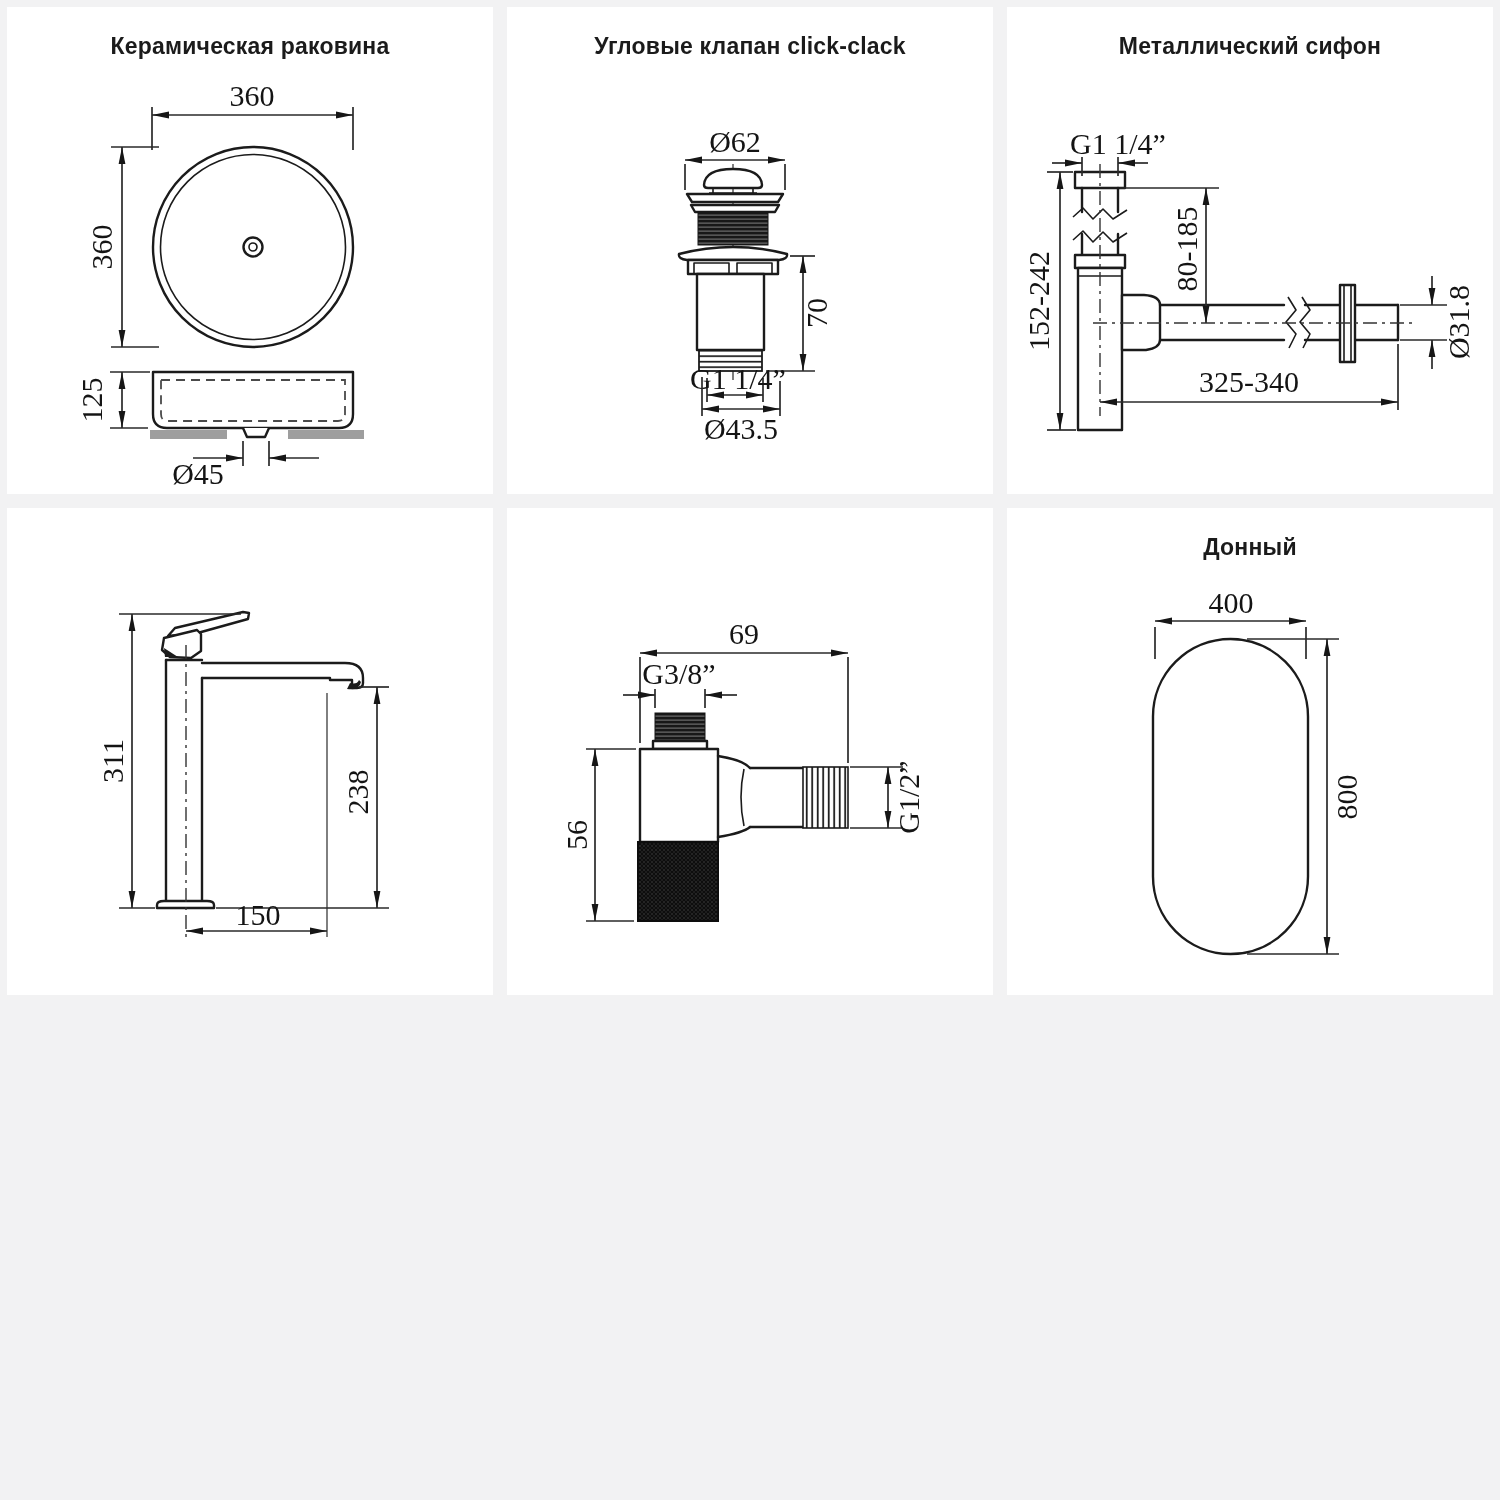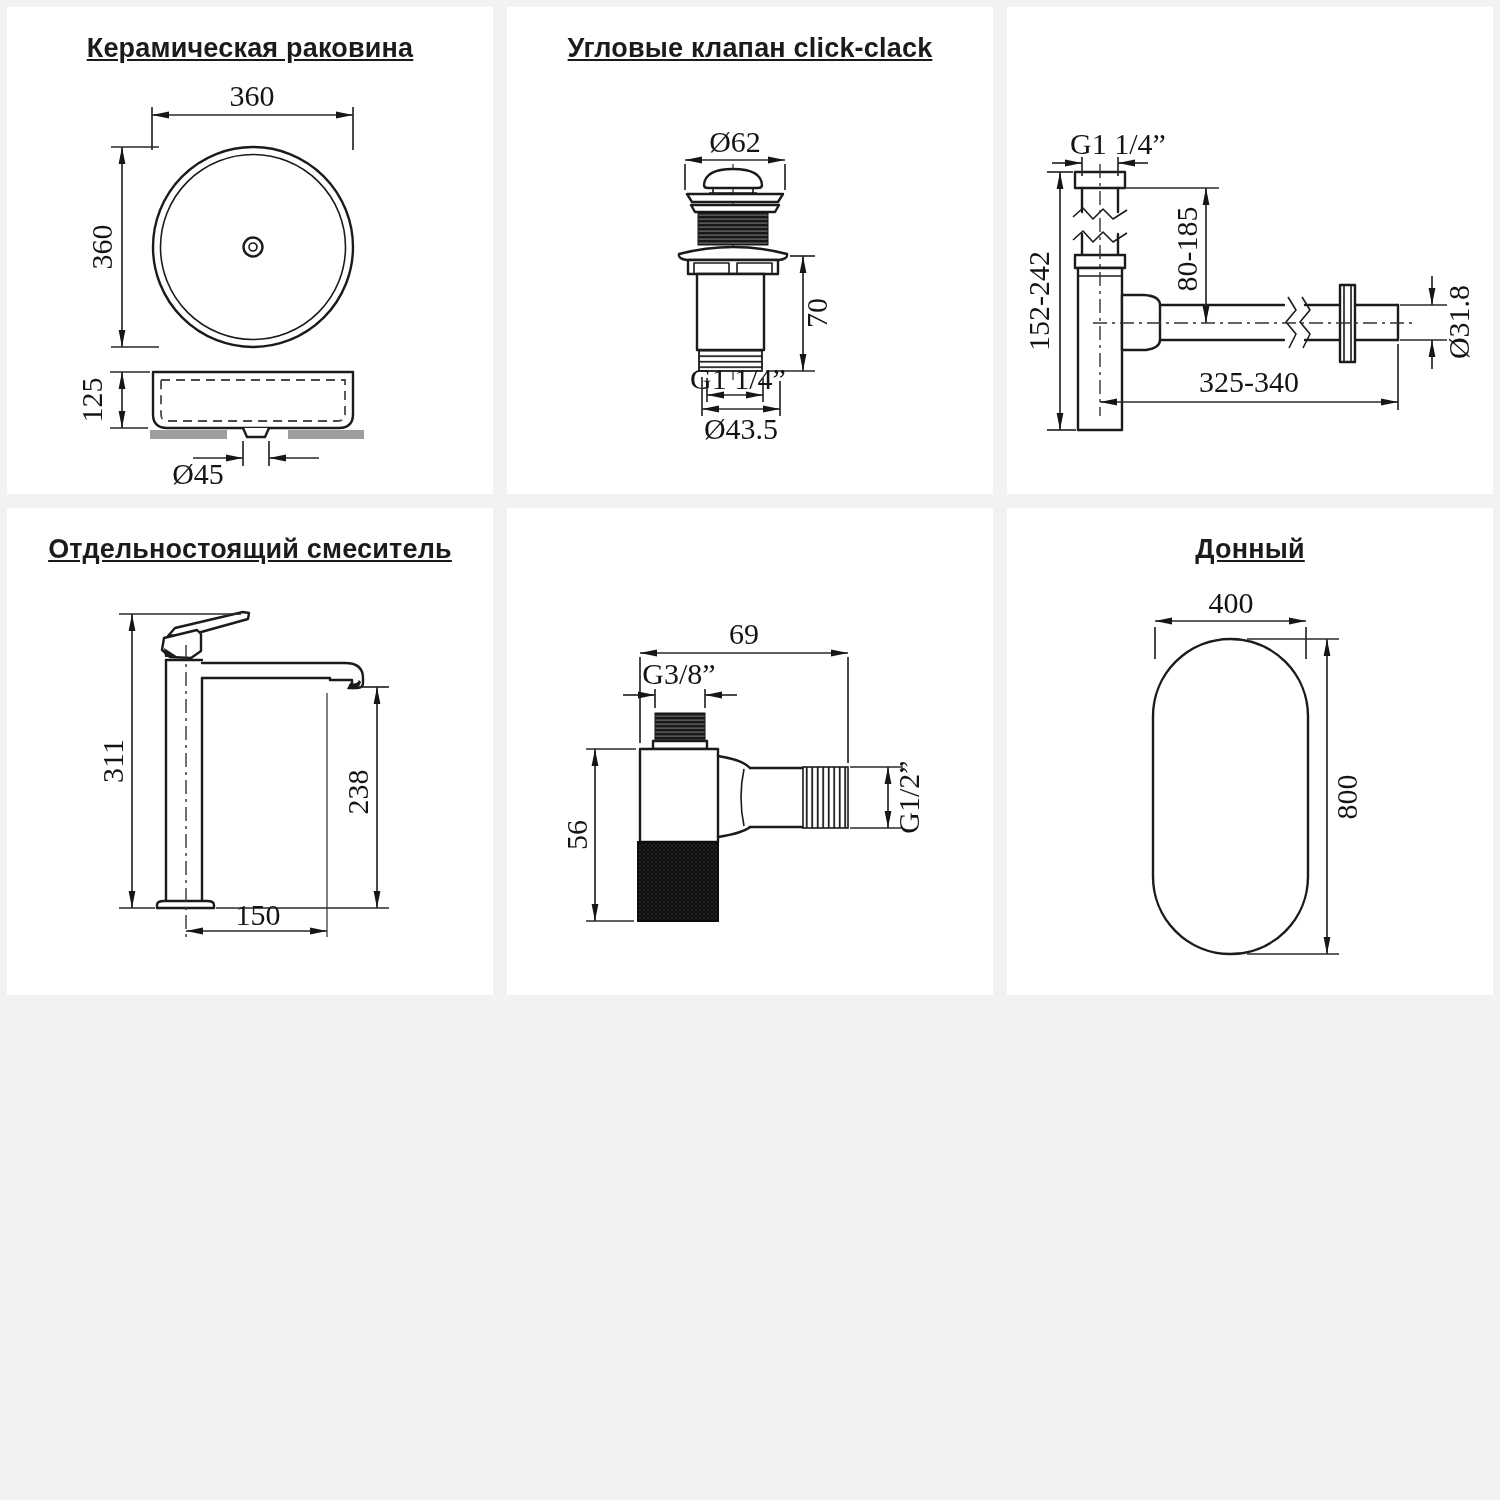--- a/index.html
+++ b/index.html
@@ -17,25 +17,24 @@
     padding:7px;
     align-content:start;
   }
   .panel{
     background:#ffffff;
     position:relative;
   }
   .panel h2{
     margin:26px 6px 0 6px;
     text-align:center;
-    font-size:27px;
+    font-size:23px;
     font-weight:700;
     color:#1b1b1b;
     letter-spacing:.2px;
-    text-decoration:underline;
   }
   .panel svg{position:absolute;left:0;top:77px;}
   
   .o{fill:none;stroke:#1b1b1b;stroke-width:2.4;stroke-linejoin:round;stroke-linecap:round;}
   .o1{fill:none;stroke:#1b1b1b;stroke-width:1.6;stroke-linejoin:round;}
   .of{fill:#ffffff;stroke:#1b1b1b;stroke-width:2.4;stroke-linejoin:round;}
   .fill{fill:#1b1b1b;stroke:none;}
   
   .d{fill:none;stroke:#2a2a2a;stroke-width:1.7;}
   .thin{fill:none;stroke:#2a2a2a;stroke-width:1.2;}
@@ -174,20 +173,21 @@
       <g>
         <line class="d" x1="195" y1="293" x2="195" y2="332"></line>
         <line class="d" x1="273" y1="297" x2="273" y2="332"></line>
         <line class="d darr" x1="195" y1="325" x2="273" y2="325"></line>
         <text class="t" x="234" y="355" text-anchor="middle">Ø43.5</text>
       </g>
     </svg>
   </section>
 
   <section class="panel">
+    <h2>Металлический сифон</h2>
     <svg width="486" height="410" viewBox="0 0 486 410">
       <g>
 
         <rect class="of" x="68" y="88" width="50" height="16"></rect>
         <line class="o" x1="75" y1="104" x2="75" y2="128"></line>
         <line class="o" x1="111" y1="104" x2="111" y2="128"></line>
         <line class="o" x1="75" y1="150" x2="75" y2="171"></line>
         <line class="o" x1="111" y1="150" x2="111" y2="171"></line>
         <path class="o1" d="M66,133 L76,124 L86,135 L96,125 L106,135 L120,126"></path>
         <path class="o1" d="M66,156 L76,147 L86,158 L96,148 L106,158 L120,149"></path>
@@ -244,21 +244,20 @@
 
       <g>
         <line class="d" x1="391" y1="260" x2="391" y2="326"></line>
         <line class="d darr" x1="93" y1="318" x2="391" y2="318"></line>
         <text class="t" x="242" y="308" text-anchor="middle">325-340</text>
       </g>
     </svg>
   </section>
 
   <section class="panel">
-    <h2>Отдельностоящий смеситель</h2>
     <svg width="486" height="410" viewBox="0 0 486 410">
       <g>
 
         <path class="of" d="M161,51 L168,43 L236,27 L242,28 L241,34 L187,49 Z"></path>
 
         <path class="of" d="M157,53 L190,45 L194,49 L194,66 L184,73 L163,72 L155,65 Z"></path>
         <path class="fill" d="M157,63 L171,72 L158,72 Z"></path>
         <line class="o" x1="159" y1="75" x2="195" y2="75"></line>
 
         <line class="o" x1="159" y1="75" x2="159" y2="316"></line>

